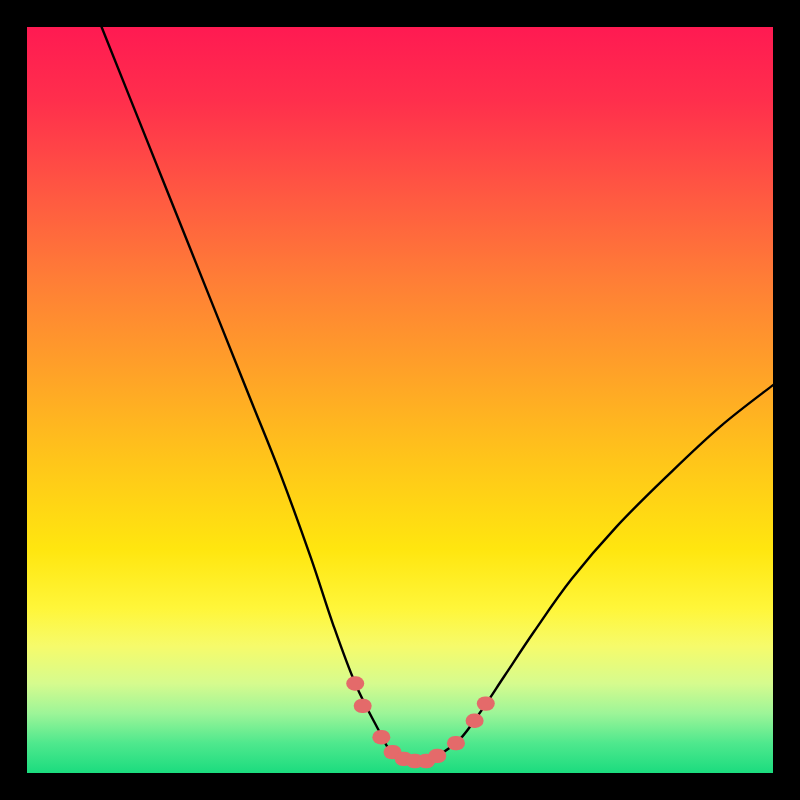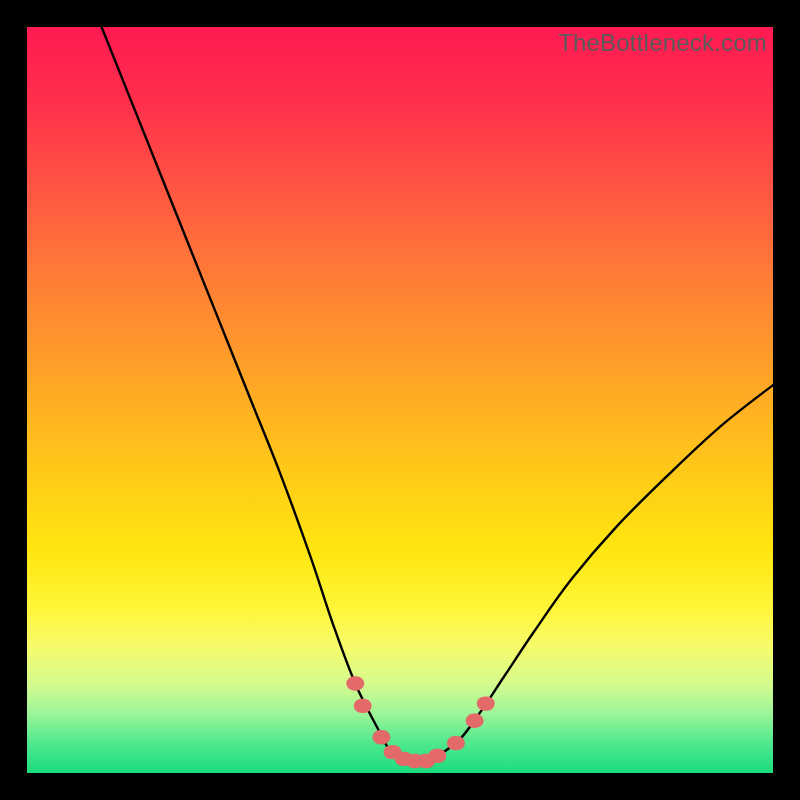--- a/index.html
+++ b/index.html
@@ -83,15 +83,14 @@
           <rect x="367.73" y="724.63" width="18.00" height="14.40" rx="8.10" ry="8.10" fill="#e46a6a"></rect>
           <rect x="378.92" y="726.86" width="18.00" height="14.40" rx="8.10" ry="8.10" fill="#e46a6a"></rect>
           <rect x="390.11" y="726.86" width="18.00" height="14.40" rx="8.10" ry="8.10" fill="#e46a6a"></rect>
           <rect x="401.30" y="721.64" width="18.00" height="14.40" rx="8.10" ry="8.10" fill="#e46a6a"></rect>
           <rect x="419.95" y="708.96" width="18.00" height="14.40" rx="8.10" ry="8.10" fill="#e46a6a"></rect>
           <rect x="438.60" y="686.58" width="18.00" height="14.40" rx="8.10" ry="8.10" fill="#e46a6a"></rect>
           <rect x="449.79" y="669.42" width="18.00" height="14.40" rx="8.10" ry="8.10" fill="#e46a6a"></rect>
         </g>
     </svg>
 
-    <div class="watermark">TheBottleneck.com</div>
   </div>
 </div>
 
 </body></html>

